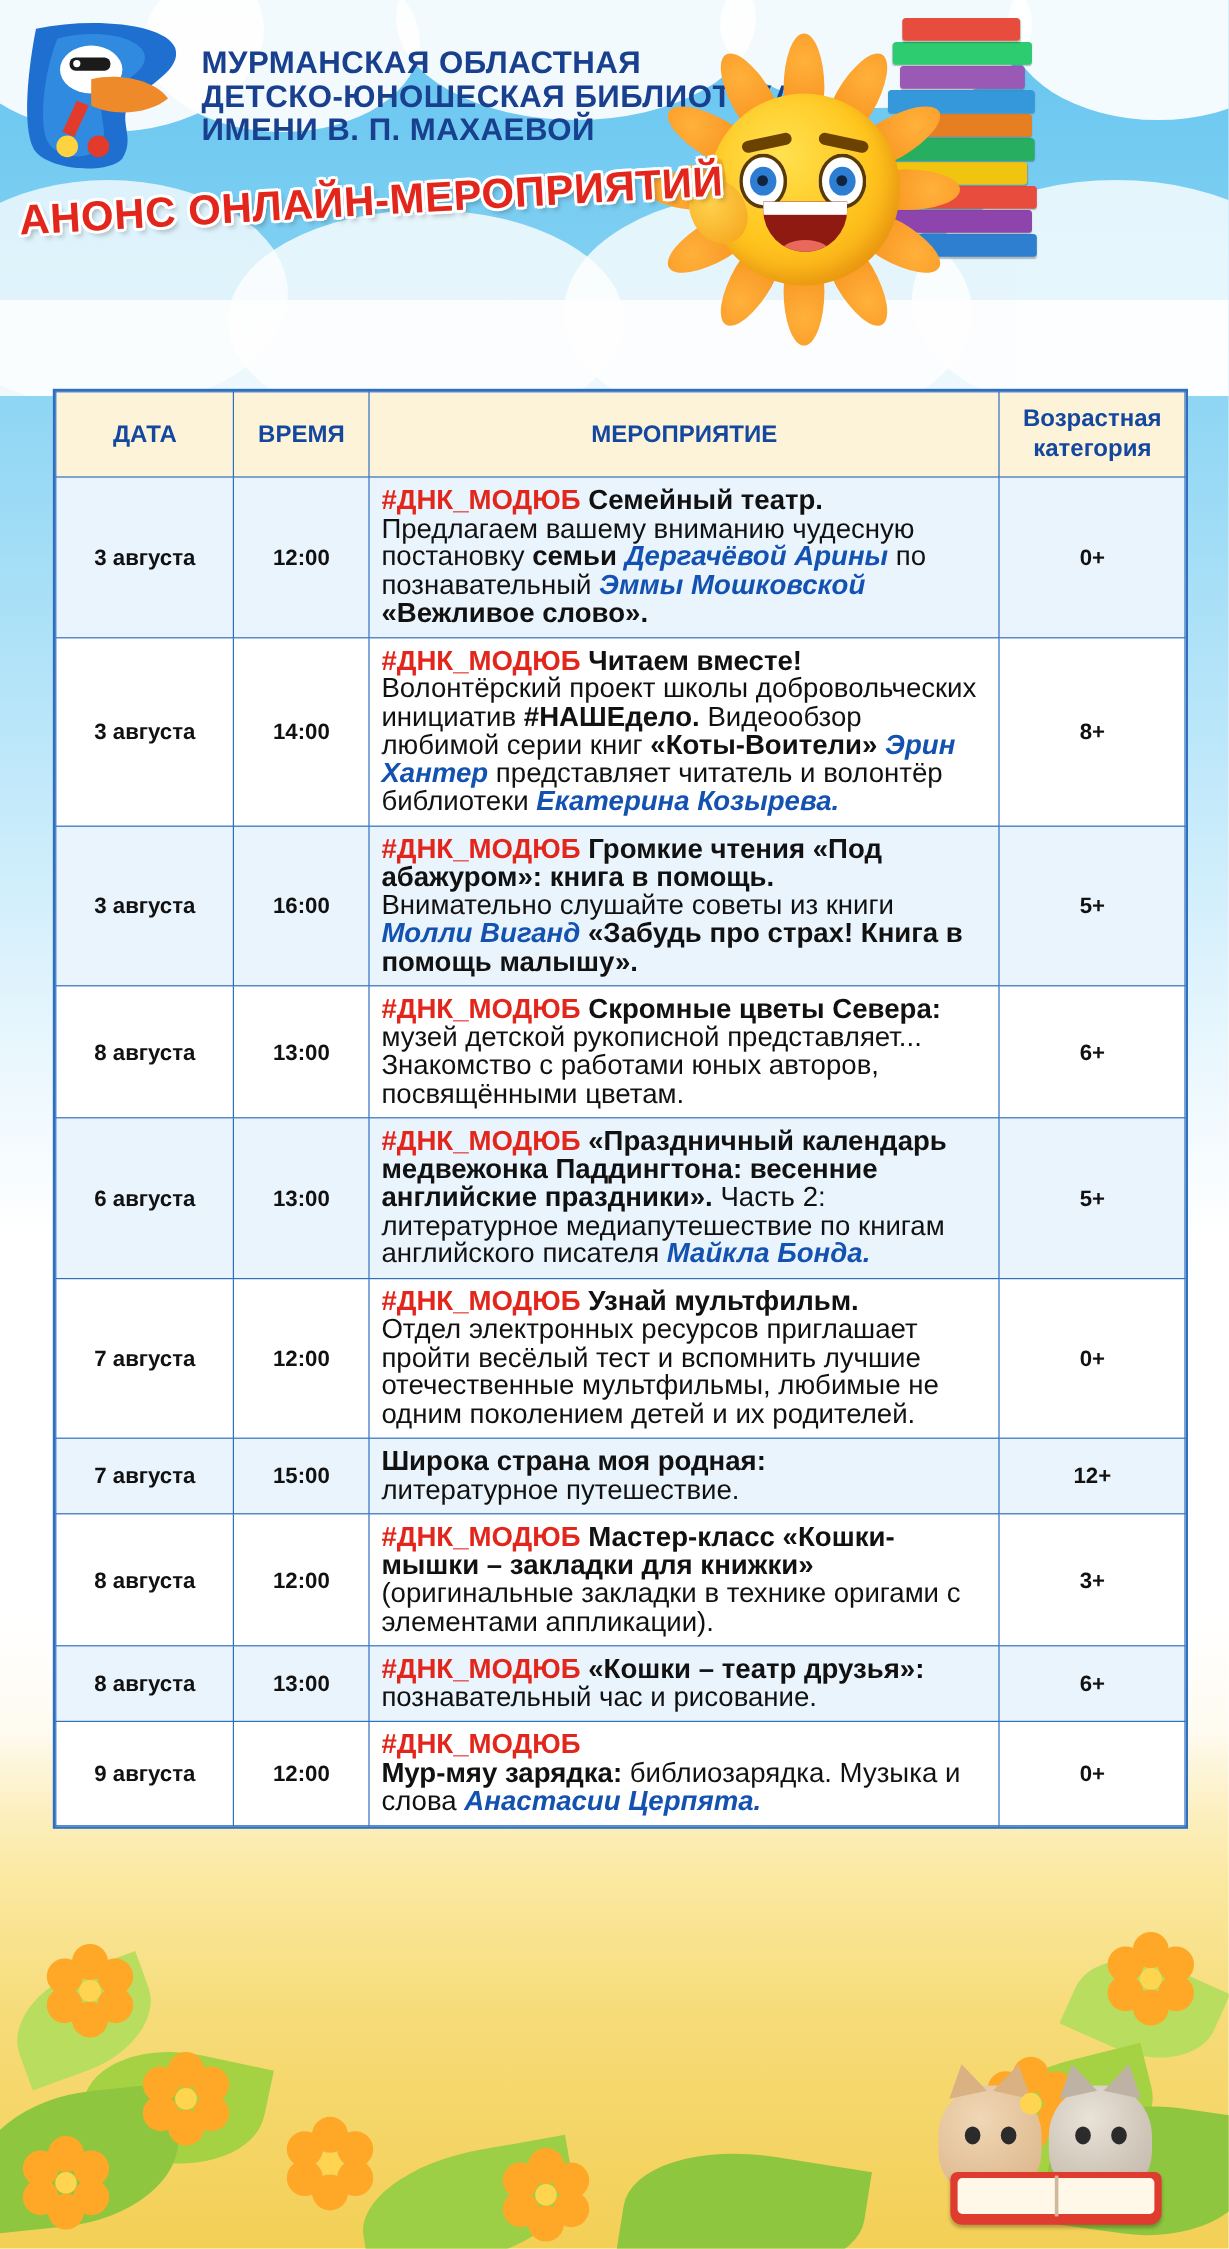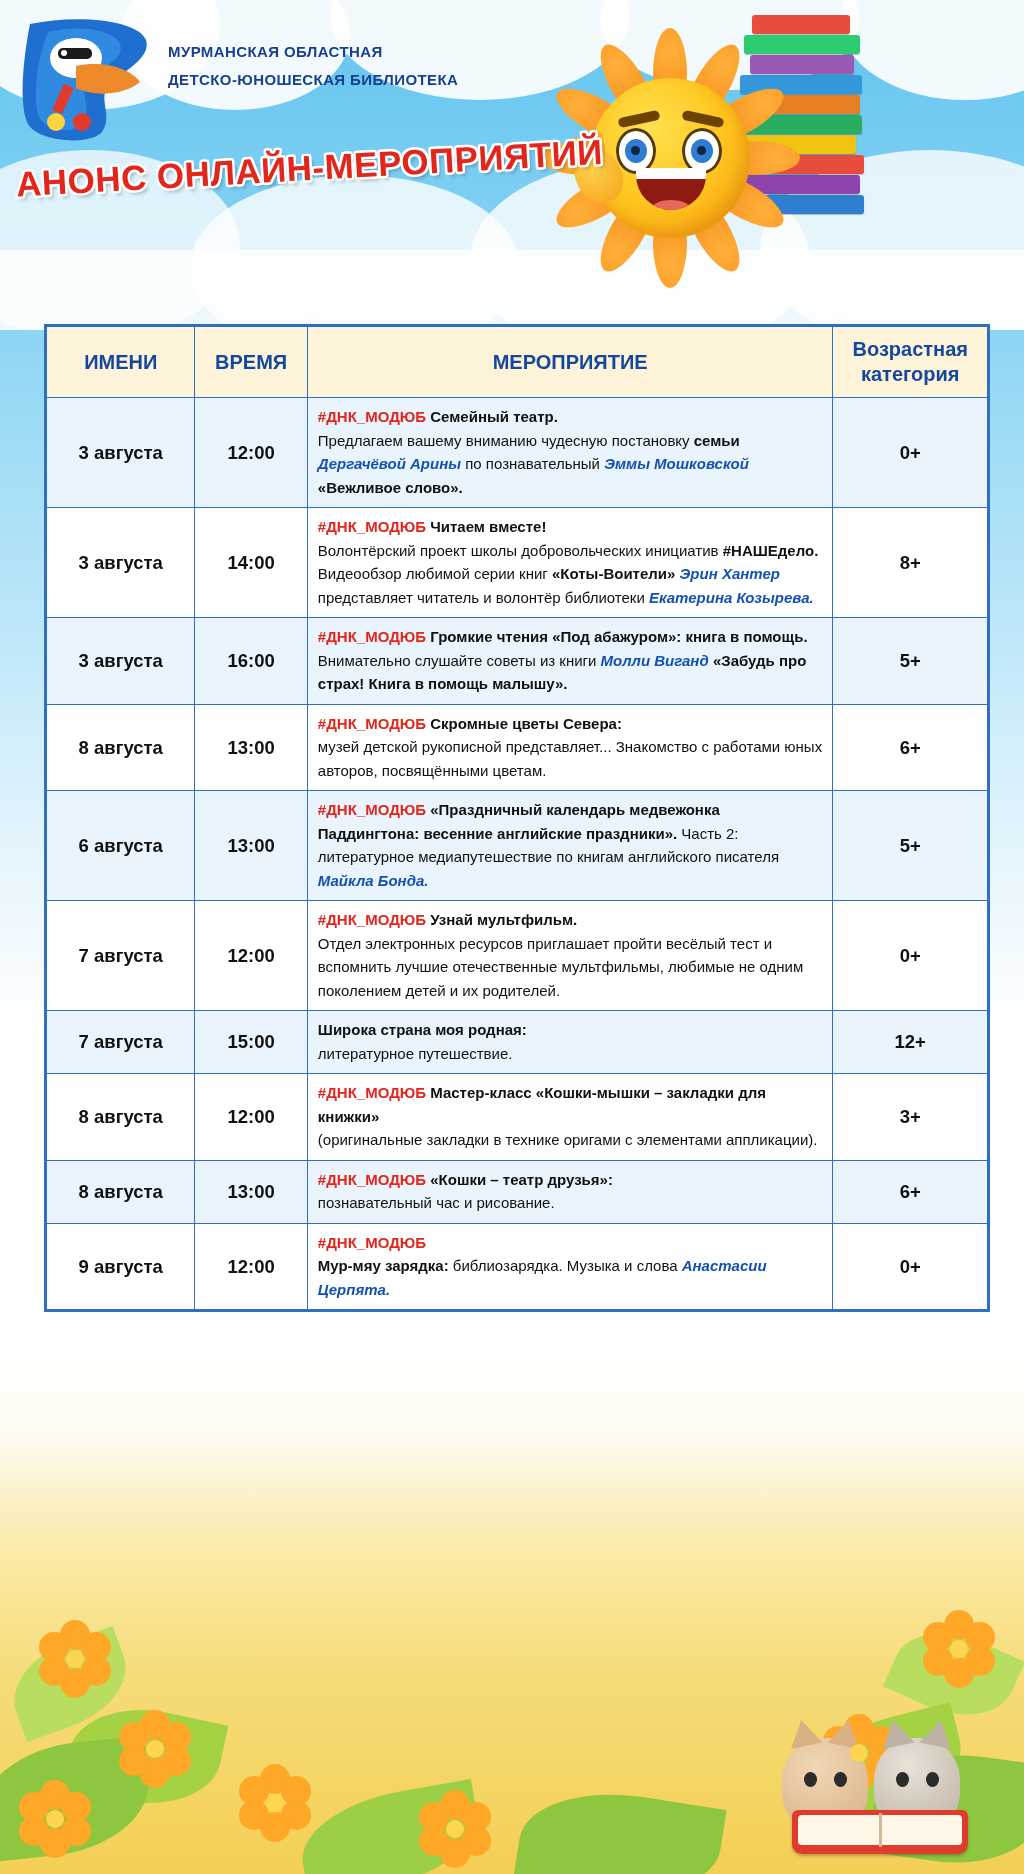--- a/index.html
+++ b/index.html
@@ -66,21 +66,21 @@
     position: absolute;
     left: 18px; top: 14px;
     width: 136px; height: 132px;
   }
   .org-title {
     position: absolute;
     left: 168px; top: 38px;
     width: 430px;
     color: #18408e;
     font-weight: bold;
-    font-size: 15px;
+    font-size: 26px;
     line-height: 28px;
     letter-spacing: .4px;
   }
   .org-title div { white-space: nowrap; }
   .announce {
     position: absolute;
     left: 16px; top: 150px;
     width: 520px;
     height: 52px;
     transform: rotate(-3.2deg);
@@ -239,21 +239,21 @@
     color: #14489e;
     font-size: 20px;
     font-weight: bold;
     border: 1.5px solid #2f6fbf;
     padding: 10px 4px;
     line-height: 25px;
   }
   td {
     border: 1.5px solid #2f6fbf;
     vertical-align: middle;
-    font-size: 15px;
+    font-size: 23px;
     line-height: 23.5px;
     color: #111;
   }
   .c-date, .c-time, .c-age {
     text-align: center;
     font-weight: bold;
     font-size: 18.5px;
     color: #111;
   }
   .c-event {
@@ -417,20 +417,21 @@
       <circle cx="46" cy="39" r="3" fill="#fff"></circle>
       <path d="M34 96 l12 -26 l10 4 l-12 26 z" fill="#e23b2c"></path>
       <circle cx="38" cy="108" r="9" fill="#ffd23f"></circle>
       <circle cx="64" cy="108" r="9" fill="#e23b2c"></circle>
     </svg>
   </div>
 
   <div class="org-title">
     <div>МУРМАНСКАЯ ОБЛАСТНАЯ</div>
     <div>ДЕТСКО-ЮНОШЕСКАЯ БИБЛИОТЕКА</div>
+    <div>ИМЕНИ В. П. МАХАЕВОЙ</div>
   </div>
 
   <div class="books">
     <div style="bottom:0;   width:126px; background:#2f7fd1;"></div>
     <div style="bottom:20px;width:118px; background:#8e44ad; left:4px;"></div>
     <div style="bottom:40px;width:124px; background:#e74c3c; left:2px;"></div>
     <div style="bottom:60px;width:110px; background:#f1c40f; left:8px;"></div>
     <div style="bottom:80px;width:120px; background:#27ae60; left:4px;"></div>
     <div style="bottom:100px;width:112px;background:#e67e22; left:10px;"></div>
     <div style="bottom:120px;width:122px;background:#3498db; left:2px;"></div>
@@ -476,21 +477,21 @@
   <div class="table-wrap">
     <table>
       <colgroup>
         <col style="width:148px">
         <col style="width:112px">
         <col style="width:524px">
         <col style="width:154px">
       </colgroup>
       <thead>
         <tr>
-          <th>ИМЕНИ</th>
+          <th>ДАТА</th>
           <th>ВРЕМЯ</th>
           <th>МЕРОПРИЯТИЕ</th>
           <th>Возрастная категория</th>
         </tr>
       </thead>
       <tbody id="tbody">
           <tr class="odd">
             <td class="c-date">3 августа</td>
             <td class="c-time">12:00</td>
             <td class="c-event"><span class="tag">#ДНК_МОДЮБ </span><span class="b">Семейный театр.</span><br><span>Предлагаем вашему вниманию чудесную постановку </span><span class="b">семьи </span><span class="bi">Дергачёвой Арины</span><span> по познавательный </span><span class="bi">Эммы Мошковской</span><span> </span><span class="b">«Вежливое слово».</span></td>

